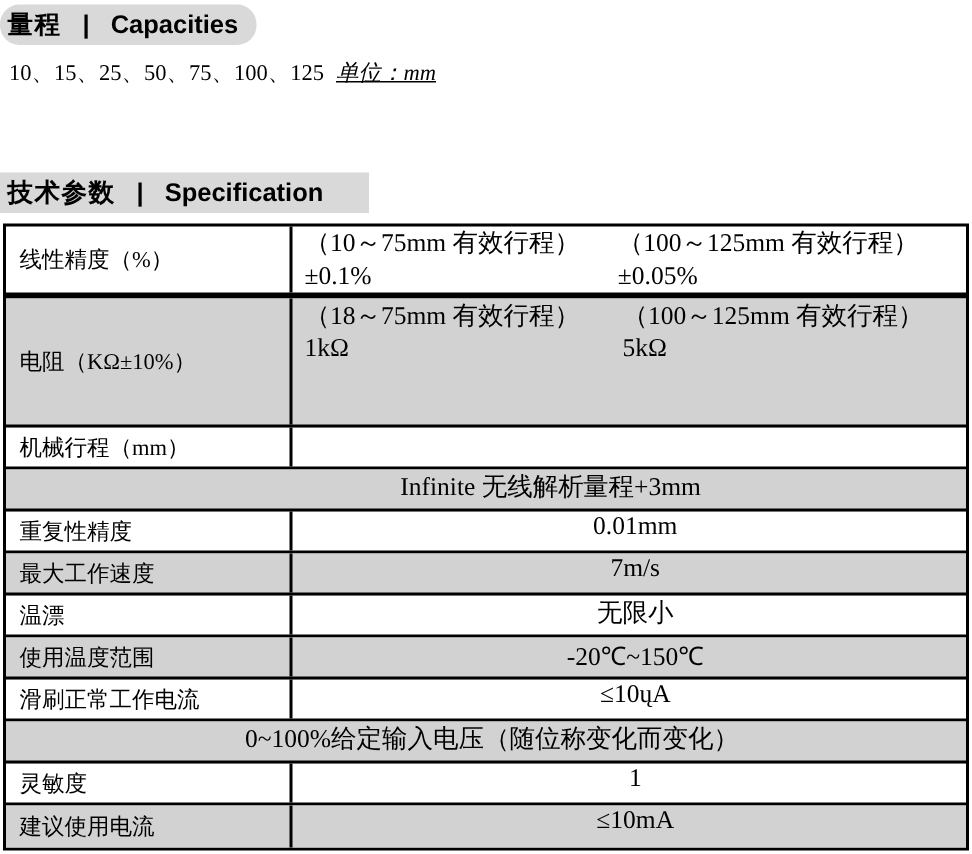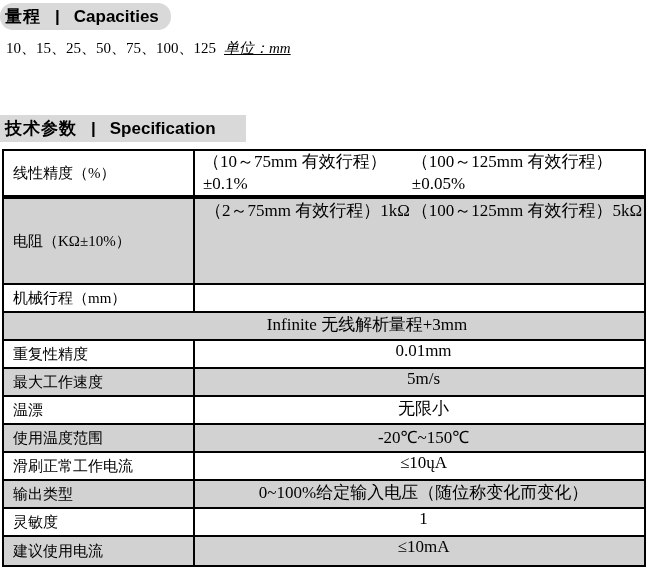--- a/index.html
+++ b/index.html
@@ -101,21 +101,21 @@
     <div class="tlabel">线性精度（%）</div>
     <div class="tvalue">
       <div class="vline">（10～75mm 有效行程）±0.1%</div>
       <div class="vline">（100～125mm 有效行程）±0.05%</div>
     </div>
   </div>
 
   <div class="trow row-res shaded">
     <div class="tlabel">电阻（KΩ±10%）</div>
     <div class="tvalue">
-      <div class="vline">（2～75mm 有效行程）1kΩ</div>
+      <div class="vline">（18～75mm 有效行程）1kΩ</div>
       <div class="vline">（100～125mm 有效行程）5kΩ</div>
     </div>
   </div>
 
   <div class="trow row-std">
     <div class="tlabel">机械行程（mm）</div>
     <div class="tvalue indent">
       <div class="vline">量程+3mm</div>
     </div>
   </div>
@@ -129,21 +129,21 @@
   <div class="trow row-std">
     <div class="tlabel">重复性精度</div>
     <div class="tvalue">
       <div class="vline">0.01mm</div>
     </div>
   </div>
 
   <div class="trow row-std shaded">
     <div class="tlabel">最大工作速度</div>
     <div class="tvalue">
-      <div class="vline">5m/s</div>
+      <div class="vline">7m/s</div>
     </div>
   </div>
 
   <div class="trow row-std">
     <div class="tlabel">温漂</div>
     <div class="tvalue">
       <div class="vline">无限小</div>
     </div>
   </div>
 
@@ -155,21 +155,20 @@
   </div>
 
   <div class="trow row-std">
     <div class="tlabel">滑刷正常工作电流</div>
     <div class="tvalue">
       <div class="vline">≤10ųA</div>
     </div>
   </div>
 
   <div class="trow row-std shaded">
-    <div class="tlabel">输出类型</div>
     <div class="tvalue">
       <div class="vline">0~100%给定输入电压（随位称变化而变化）</div>
     </div>
   </div>
 
   <div class="trow row-std">
     <div class="tlabel">灵敏度</div>
     <div class="tvalue">
       <div class="vline">1</div>
     </div>

